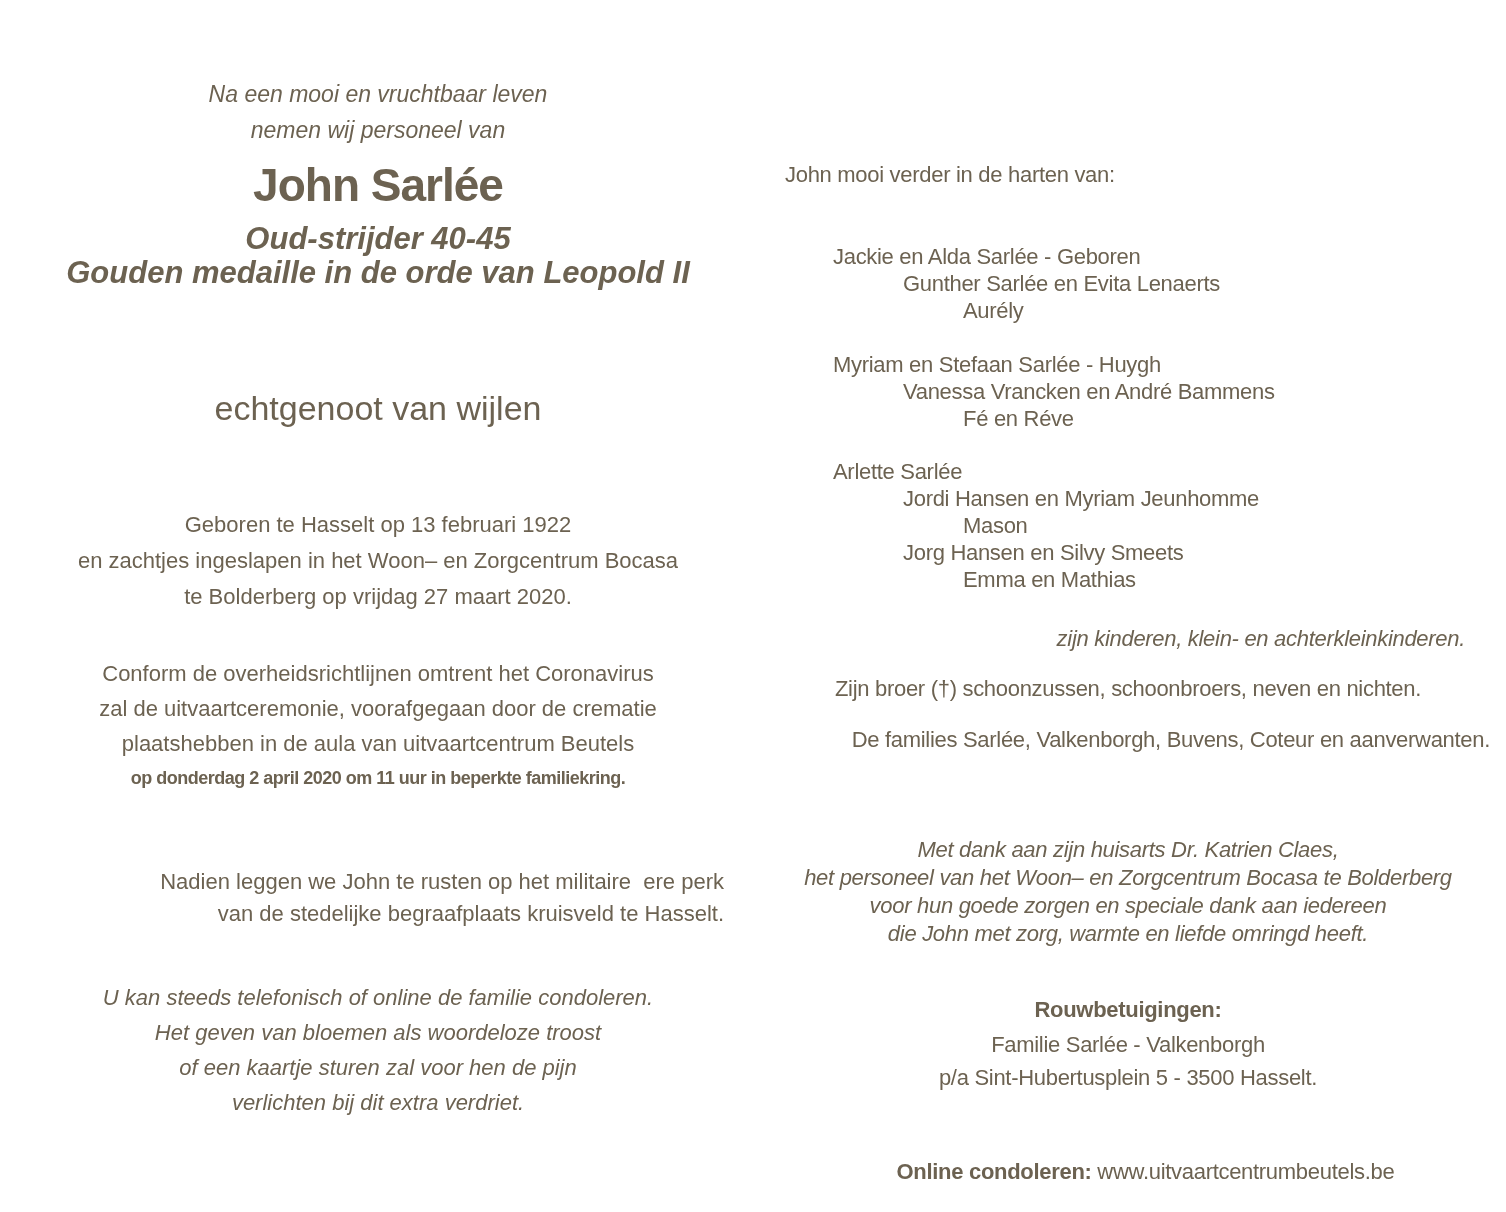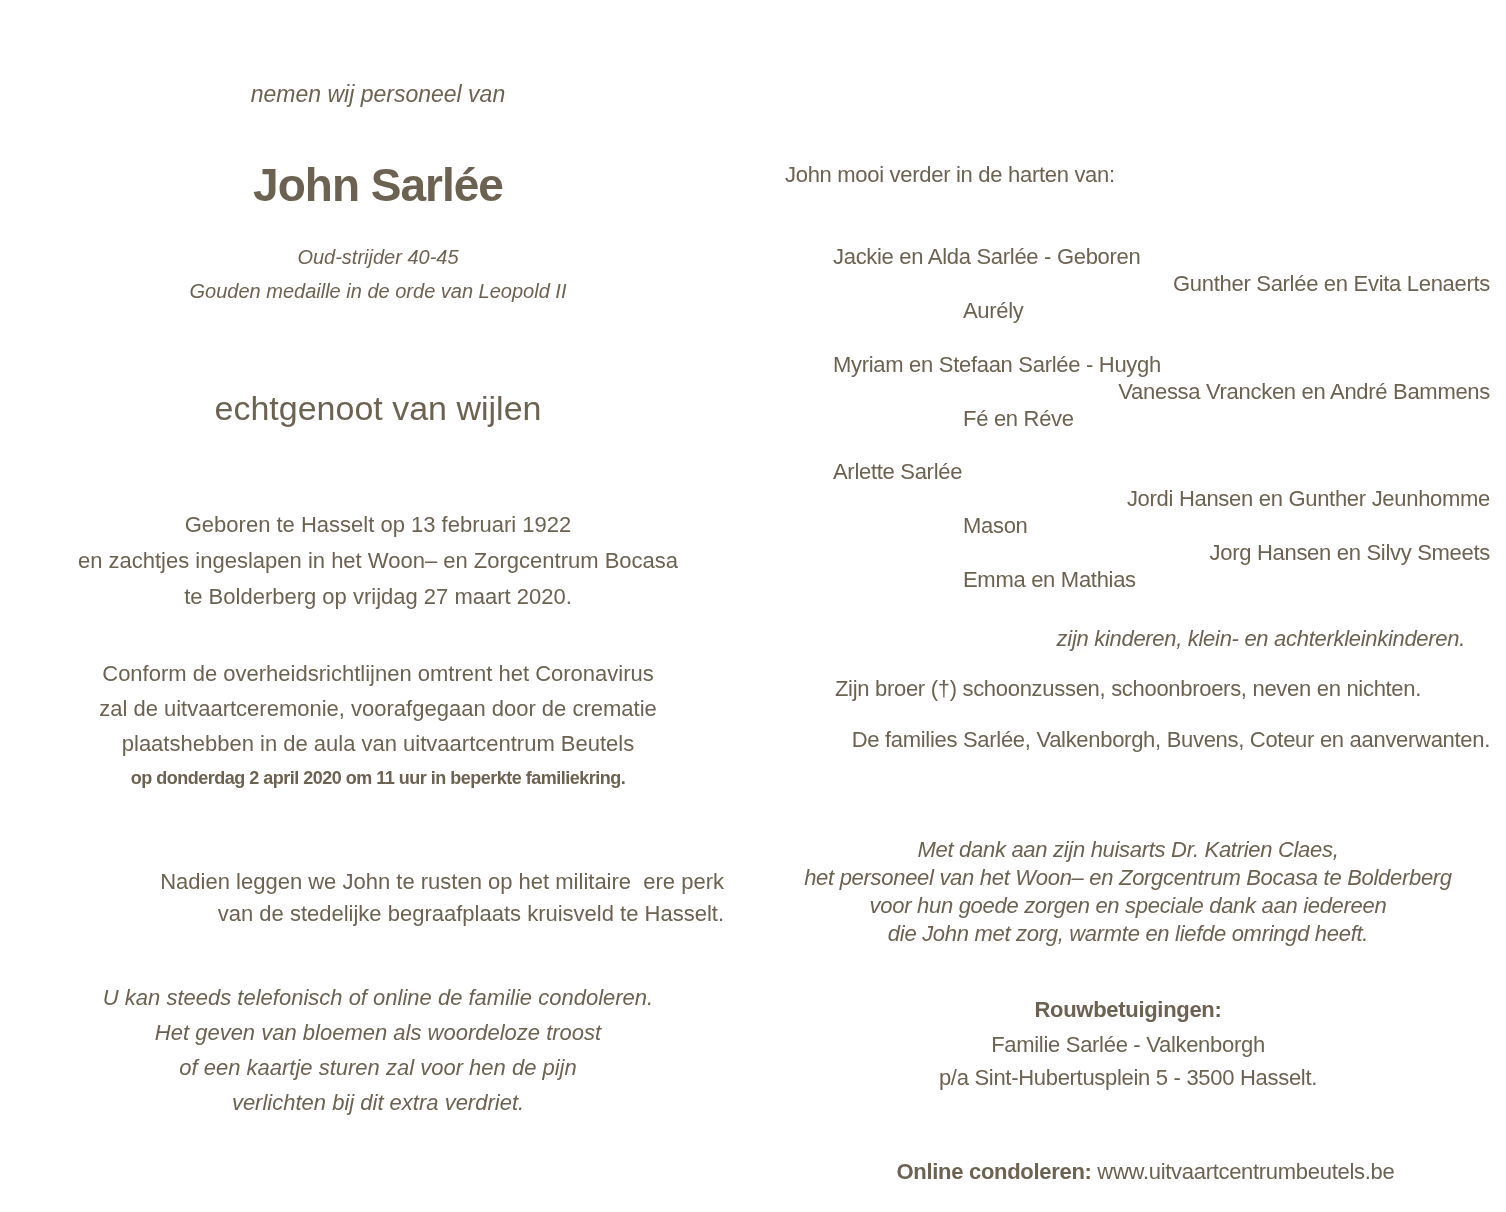--- a/index.html
+++ b/index.html
@@ -18,53 +18,54 @@
   .col { position: absolute; top: 0; height: 100%; }
   .left-col  { left: 32px;  width: 692px; text-align: center; }
   .right-col { left: 766px; width: 724px; text-align: left; }
   .blk { position: absolute; left: 0; width: 100%; }
   .line { white-space: pre; }
   .bold { font-weight: bold; }
 
   
   .b-intro    { top: 76px;  font-size: 23px; line-height: 36px; font-style: italic; }
   .b-name     { top: 158px; font-size: 46px; line-height: 54px; font-weight: bold; letter-spacing: -1px; }
-  .b-honors   { top: 240px; font-size: 20px; line-height: 34px; font-weight: normal; font-style: italic; }
+  .b-honors   { top: 222px; font-size: 31px; line-height: 34px; font-weight: bold; font-style: italic; }
   .b-spouse   { top: 379px; font-size: 34px; line-height: 58px; }
   .b-life     { top: 507px; font-size: 22px; line-height: 36px; }
   .b-ceremony { top: 656px; font-size: 22px; line-height: 35px; }
   .b-ceremony .bold { font-size: 18px; letter-spacing: -0.5px; }
   .b-burial   { top: 866px; font-size: 22px; line-height: 32px; text-align: right; }
   .b-condole  { top: 980px; font-size: 22px; line-height: 35px; font-style: italic; }
 
   
   .right-col { font-size: 22px; letter-spacing: -0.3px; }
   .b-fheader  { top: 160px; line-height: 30px; padding-left: 19px; }
   .b-group1   { top: 243px; line-height: 27px; }
   .b-group2   { top: 351px; line-height: 27px; }
   .b-group3   { top: 458px; line-height: 27px; }
   .ind0 { padding-left: 67px; }
-  .ind1 { padding-left: 137px; text-align: right; }
+  .ind1 { padding-left: 137px; }
   .ind2 { padding-left: 197px; }
   .b-kinship  { top: 624px; line-height: 30px; text-align: right; padding-right: 25px; font-style: italic; }
   .b-brother  { top: 674px; line-height: 30px; text-align: center; }
   .b-families { top: 725px; line-height: 30px; text-align: right; }
   .b-thanks   { top: 836px; line-height: 28px; text-align: center; font-style: italic; }
   .b-rouw-h   { top: 995px;  line-height: 30px; text-align: center; font-weight: bold; }
   .b-rouw     { top: 1028px; line-height: 33px; text-align: center; }
   .b-online   { top: 1127px; line-height: 30px; text-align: center; }
 </style>
 </head>
 <body>
 
 <div class="page">
 
   <section class="col left-col">
 
     <div class="blk b-intro">
+      <div class="line">Na een mooi en vruchtbaar leven</div>
       <div class="line">nemen wij personeel van</div>
     </div>
 
     <h1 class="blk b-name line">John Sarlée</h1>
 
     <div class="blk b-honors">
       <div class="line">Oud-strijder 40-45</div>
       <div class="line">Gouden medaille in de orde van Leopold II</div>
     </div>
 
@@ -110,21 +111,21 @@
     </div>
 
     <div class="blk b-group2">
       <div class="line ind0">Myriam en Stefaan Sarlée - Huygh</div>
       <div class="line ind1">Vanessa Vrancken en André Bammens</div>
       <div class="line ind2">Fé en Réve</div>
     </div>
 
     <div class="blk b-group3">
       <div class="line ind0">Arlette Sarlée</div>
-      <div class="line ind1">Jordi Hansen en Gunther Jeunhomme</div>
+      <div class="line ind1">Jordi Hansen en Myriam Jeunhomme</div>
       <div class="line ind2">Mason</div>
       <div class="line ind1">Jorg Hansen en Silvy Smeets</div>
       <div class="line ind2">Emma en Mathias</div>
     </div>
 
     <div class="blk b-kinship line">zijn kinderen, klein- en achterkleinkinderen.</div>
 
     <div class="blk b-brother line">Zijn broer (†) schoonzussen, schoonbroers, neven en nichten.</div>
 
     <div class="blk b-families line">De families Sarlée, Valkenborgh, Buvens, Coteur en aanverwanten.</div>

